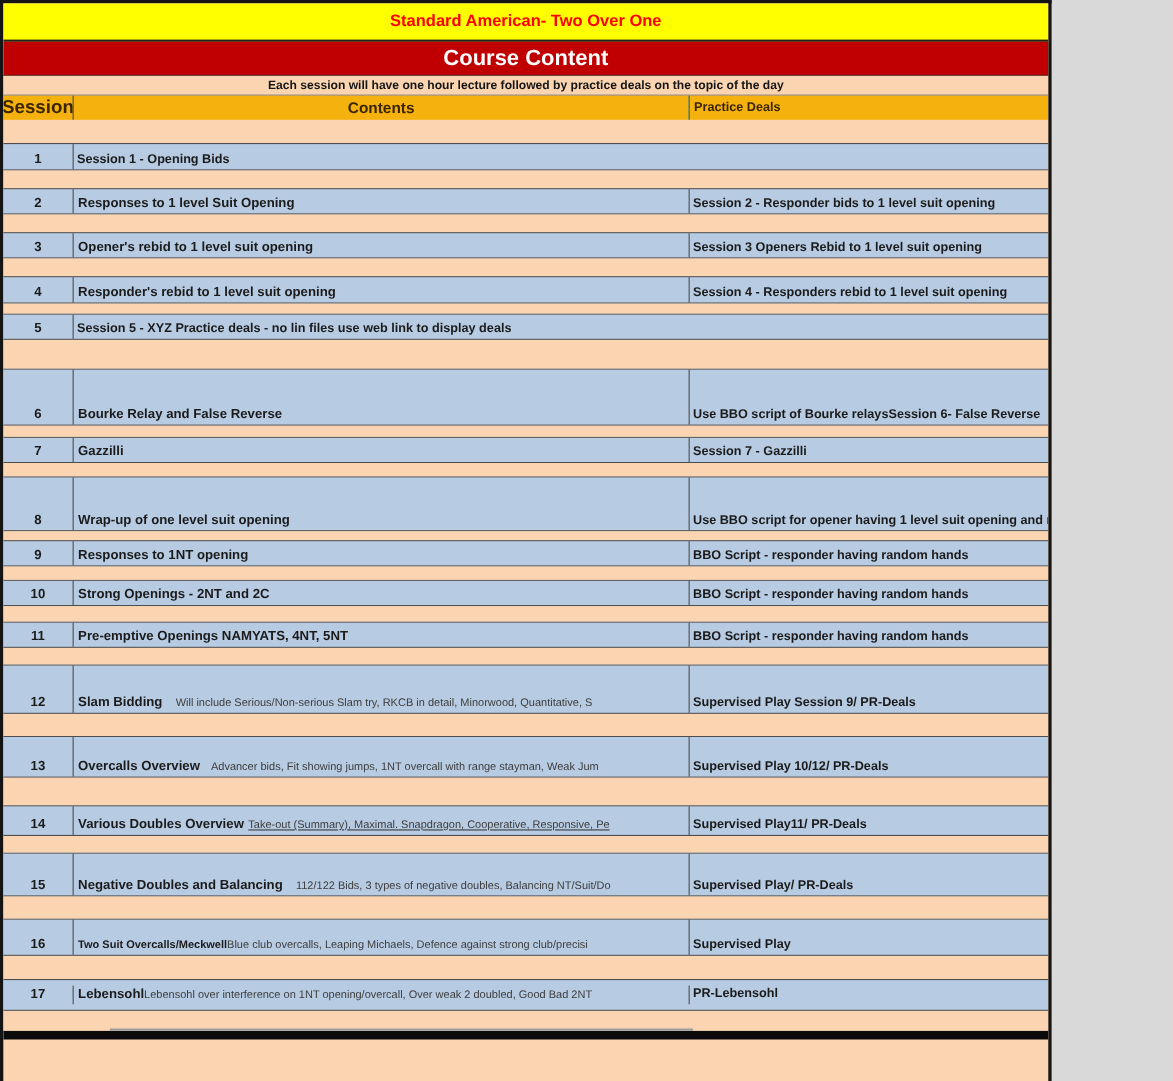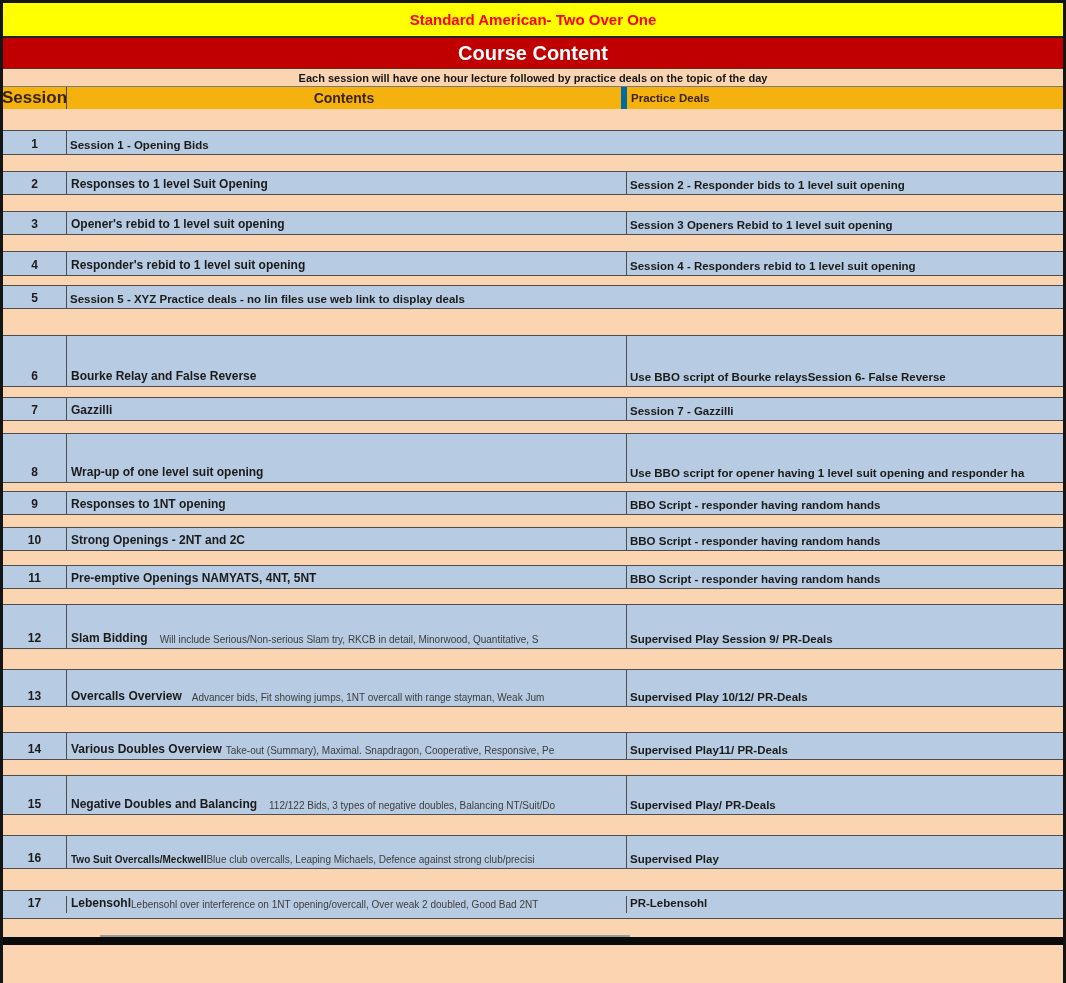--- a/index.html
+++ b/index.html
@@ -1,18 +1,18 @@
 <!DOCTYPE html>
 <html style="--yellow: #FFFF00; --bannerText: #FF0000; --red: #C00000; --peach: #FBD5B1; --blue: #B7CBE2; --gold: #F5B10D; --text: #1B1B1B; --detail: #3D3D3D;"><head>
 <meta charset="utf-8">
 <style>
   html,body{margin:0;padding:0;background:#d9d9d9;}
   *{box-sizing:border-box;}
   .frame{
-    width:1066px;height:983px;
+    width:956px;height:983px;
     border:3px solid #141414;border-bottom:0;
     background:var(--peach);
     font-family:"Liberation Sans","DejaVu Sans",sans-serif;
     overflow:hidden;position:relative;
   }
   .banner-yellow{
     height:35px;background:var(--yellow);
     display:flex;align-items:center;justify-content:center;
     border-bottom:2px solid #222;
   }
@@ -28,21 +28,21 @@
     display:flex;align-items:center;justify-content:center;
     border-bottom:1px solid #7a7a7a;
   }
   .subtitle-row span{color:#151515;font-size:11px;font-weight:700;}
   .header-row{
     height:22px;background:var(--gold);
     display:flex;align-items:stretch;color:#3a2500;
   }
   .hcell{display:flex;align-items:center;white-space:nowrap;overflow:hidden;}
   .hcell.session{width:64px;justify-content:center;font-size:17px;font-weight:700;border-right:1px solid #4d4d4d;}
-  .hcell.contents{width:560px;justify-content:center;font-size:14px;font-weight:700;border-right:6px solid #0369a1;}
+  .hcell.contents{width:560px;justify-content:center;font-size:14px;font-weight:700;border-right:1px solid #0369a1;}
   .hcell.practice{flex:1;justify-content:flex-start;padding-left:4px;font-size:11.5px;font-weight:700;}
   .spacer{background:var(--peach);position:relative;}
   .gray-line{position:absolute;left:97px;width:530px;height:2px;bottom:0;background:#9c9c9c;}
   .trow{
     background:var(--blue);display:flex;align-items:stretch;
     border-top:1px solid #4d4d4d;border-bottom:1px solid #4d4d4d;
   }
   .tcell{display:flex;align-items:flex-end;padding-bottom:3px;white-space:nowrap;overflow:hidden;}
   .tcell.session{width:64px;justify-content:center;font-size:12px;font-weight:700;color:var(--text);border-right:1px solid #4d4d4d;}
   .tcell.contents{width:560px;padding-left:4px;border-right:1px solid #4d4d4d;}
@@ -170,21 +170,21 @@
           <span class="row-title">Overcalls Overview</span>
           <span class="row-detail" style="margin-left: 10px;">Advancer bids, Fit showing jumps, 1NT overcall with range stayman, Weak Jum</span>
         </div>
         <div class="tcell practice">Supervised Play  10/12/ PR-Deals</div>
       </div>
       <div class="spacer" style="height: 25px;"></div>
       <div class="trow" style="height: 28px; text-align: center;">
         <div class="tcell session">14</div>
         <div class="tcell contents">
           <span class="row-title">Various Doubles Overview</span>
-          <span class="row-detail" style="margin-left: 4px;">Take-out (Summary), Maximal. Snapdragon, Cooperative, Responsive, Pe</span>
+          <span class="row-detail" style="margin-left: 4px; text-decoration: underline;">Take-out (Summary), Maximal. Snapdragon, Cooperative, Responsive, Pe</span>
         </div>
         <div class="tcell practice">Supervised Play11/ PR-Deals</div>
       </div>
       <div class="spacer" style="height: 15px;"></div>
       <div class="trow" style="height: 40px;">
         <div class="tcell session">15</div>
         <div class="tcell contents">
           <span class="row-title">Negative Doubles and Balancing</span>
           <span class="row-detail" style="margin-left: 12px;">112/122 Bids, 3 types of negative doubles, Balancing NT/Suit/Do</span>
         </div>

